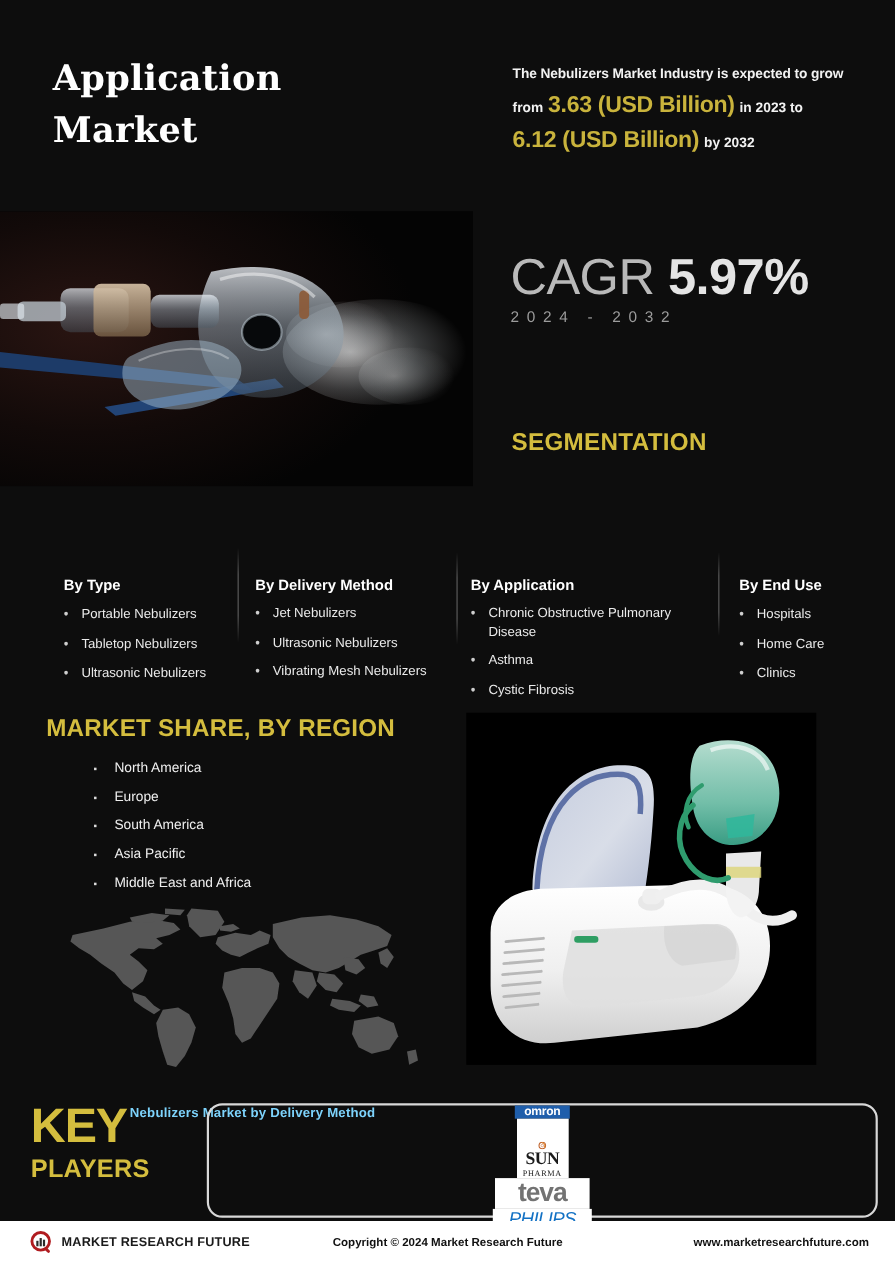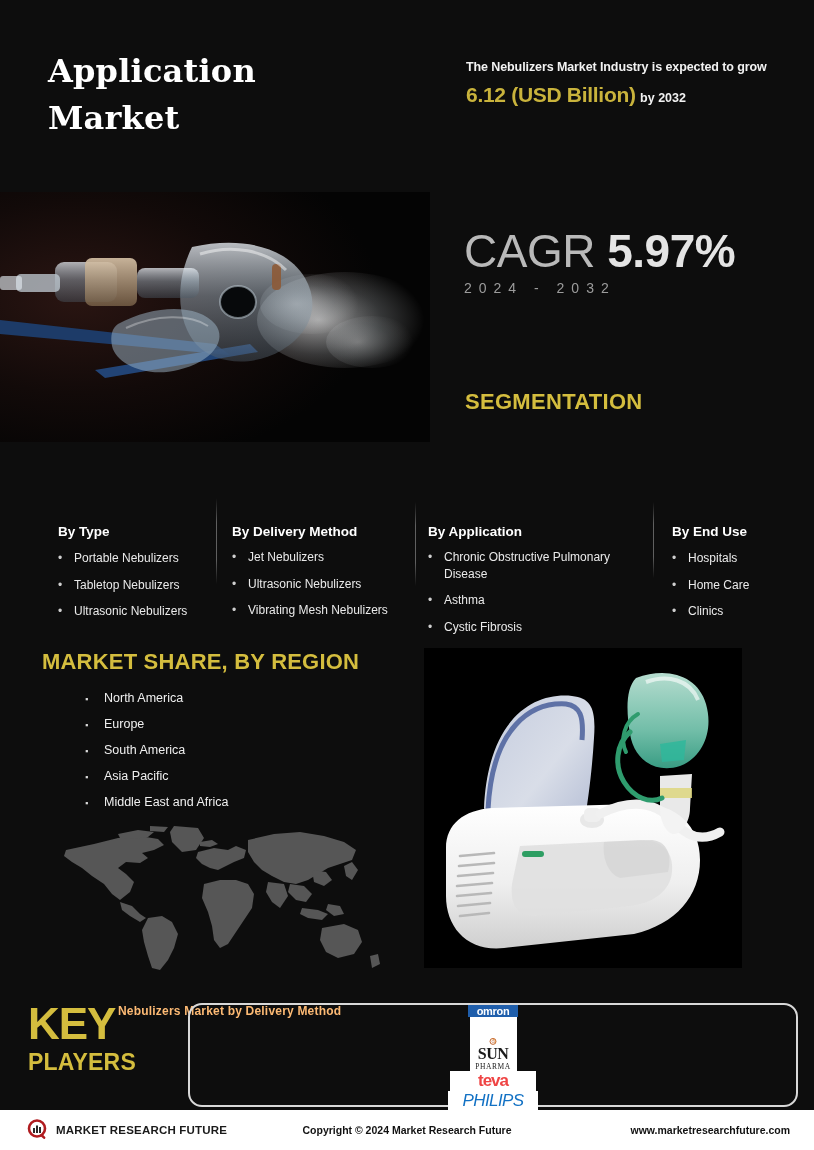--- a/index.html
+++ b/index.html
@@ -60,21 +60,21 @@
     line-height:1.38; margin-bottom:10px;
   }
   .seg-li .bul { flex:0 0 16px; color:#cfcfcf; font-size:12px; }
   .divider { position:absolute; width:1px; top:6px; height:86px;
     background:linear-gradient(to bottom, rgba(255,255,255,0) 0%, rgba(255,255,255,.34) 28%, rgba(255,255,255,.34) 72%, rgba(255,255,255,0) 100%); }
   .d1 { left:216px; }
   .d2 { left:415px; top:10px; height:84px; }
   .d3 { left:653px; top:10px; height:76px; }
   .watermark {
     position:absolute; left:118px; top:512px;
-    font-size:12px; font-weight:bold; color:#fdba74;
+    font-size:12px; font-weight:bold; color:#7dd3fc;
     white-space:nowrap; letter-spacing:.2px; pointer-events:none;text-align:right;
   }
 
   
   .ms-head {
     position:absolute; left:42px; top:649px;
     font-size:22px; font-weight:bold; color:#d4bd3e; letter-spacing:.2px;
   }
   .ms-list { position:absolute; left:85px; top:691px; }
   .ms-li { display:flex; font-size:12.5px; color:#efefef; margin-bottom:11px; line-height:1.2; }
@@ -100,21 +100,21 @@
     border:2px solid #d8d8d8; border-radius:14px;
     display:flex; align-items:center; justify-content:space-around; padding:0 14px;flex-direction:column;
   }
   .logo { background:#fff; display:flex; align-items:center; justify-content:center; }
   .logo-omron { width:50px; height:52px; background:#1f5eab; flex-direction:column; }
   .logo-omron .t { color:#fff; font-size:11px; font-weight:bold; letter-spacing:-.3px; }
   .logo-sun  { width:47px; height:54px; flex-direction:column; gap:1px; padding-top:21px; }
   .logo-sun .sun-t { font-family:"Liberation Serif", serif; font-weight:bold; font-size:16px; color:#1a1a1a; line-height:.95; letter-spacing:-.5px; }
   .logo-sun .ph-t  { font-family:"Liberation Serif", serif; font-size:7.5px; color:#1a1a1a; letter-spacing:.6px; }
   .logo-teva { width:86px; height:50px; }
-  .logo-teva .t { font-size:17px; font-weight:bold; color:#ef4444; letter-spacing:-1px; }
+  .logo-teva .t { font-size:24px; font-weight:bold; color:#737373; letter-spacing:-1px; }
   .logo-philips { width:90px; height:50px; }
   .logo-philips .t { font-size:17px; font-weight:normal; color:#1271c4; letter-spacing:-.6px; font-style:italic; }
   .logo-pari { width:52px; height:52px; }
   .logo-gsk  { width:55px; height:52px; }
 
   
   .footer {
     position:absolute; left:0; bottom:0; width:814px; height:40px;
     background:#ffffff; display:flex; align-items:center;
   }
@@ -128,20 +128,25 @@
 
 <div class="page">
 
   <div class="title-block">
     <div class="title-line">Application</div>
     <div class="title-line">Market</div>
   </div>
 
   <div class="growth-block">
     <div class="growth-l1">The Nebulizers Market Industry is expected to grow</div>
+    <div class="growth-l2">
+      <span class="sm">from</span>
+      <span class="big-gold">3.63 (USD Billion)</span>
+      <span class="sm">in 2023 to</span>
+    </div>
     <div class="growth-l3">
       <span class="big-gold">6.12 (USD Billion)</span>
       <span class="sm">by 2032</span>
     </div>
   </div>
 
   <div class="hero">
     <svg viewBox="0 0 430 250" preserveAspectRatio="none" aria-hidden="true">
       <defs>
         <radialGradient id="hbg" cx="18%" cy="42%" r="70%">

